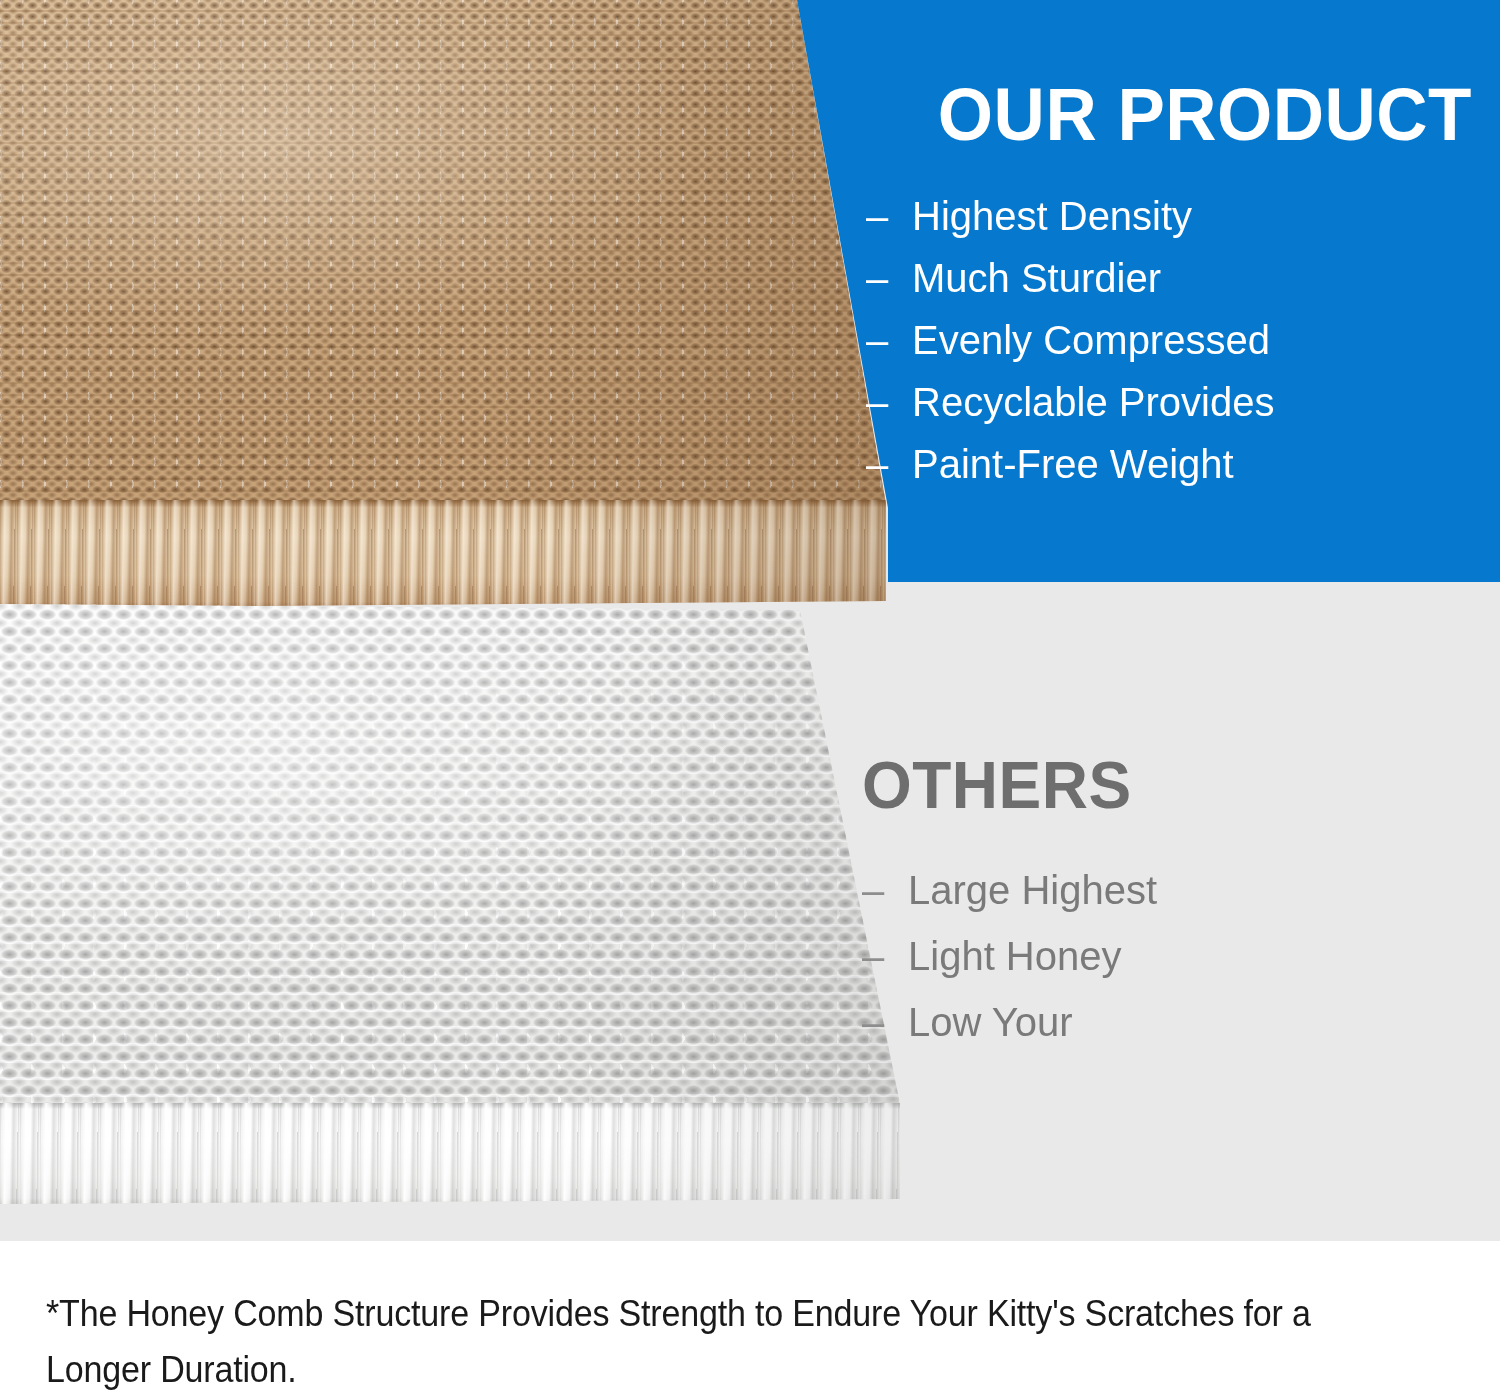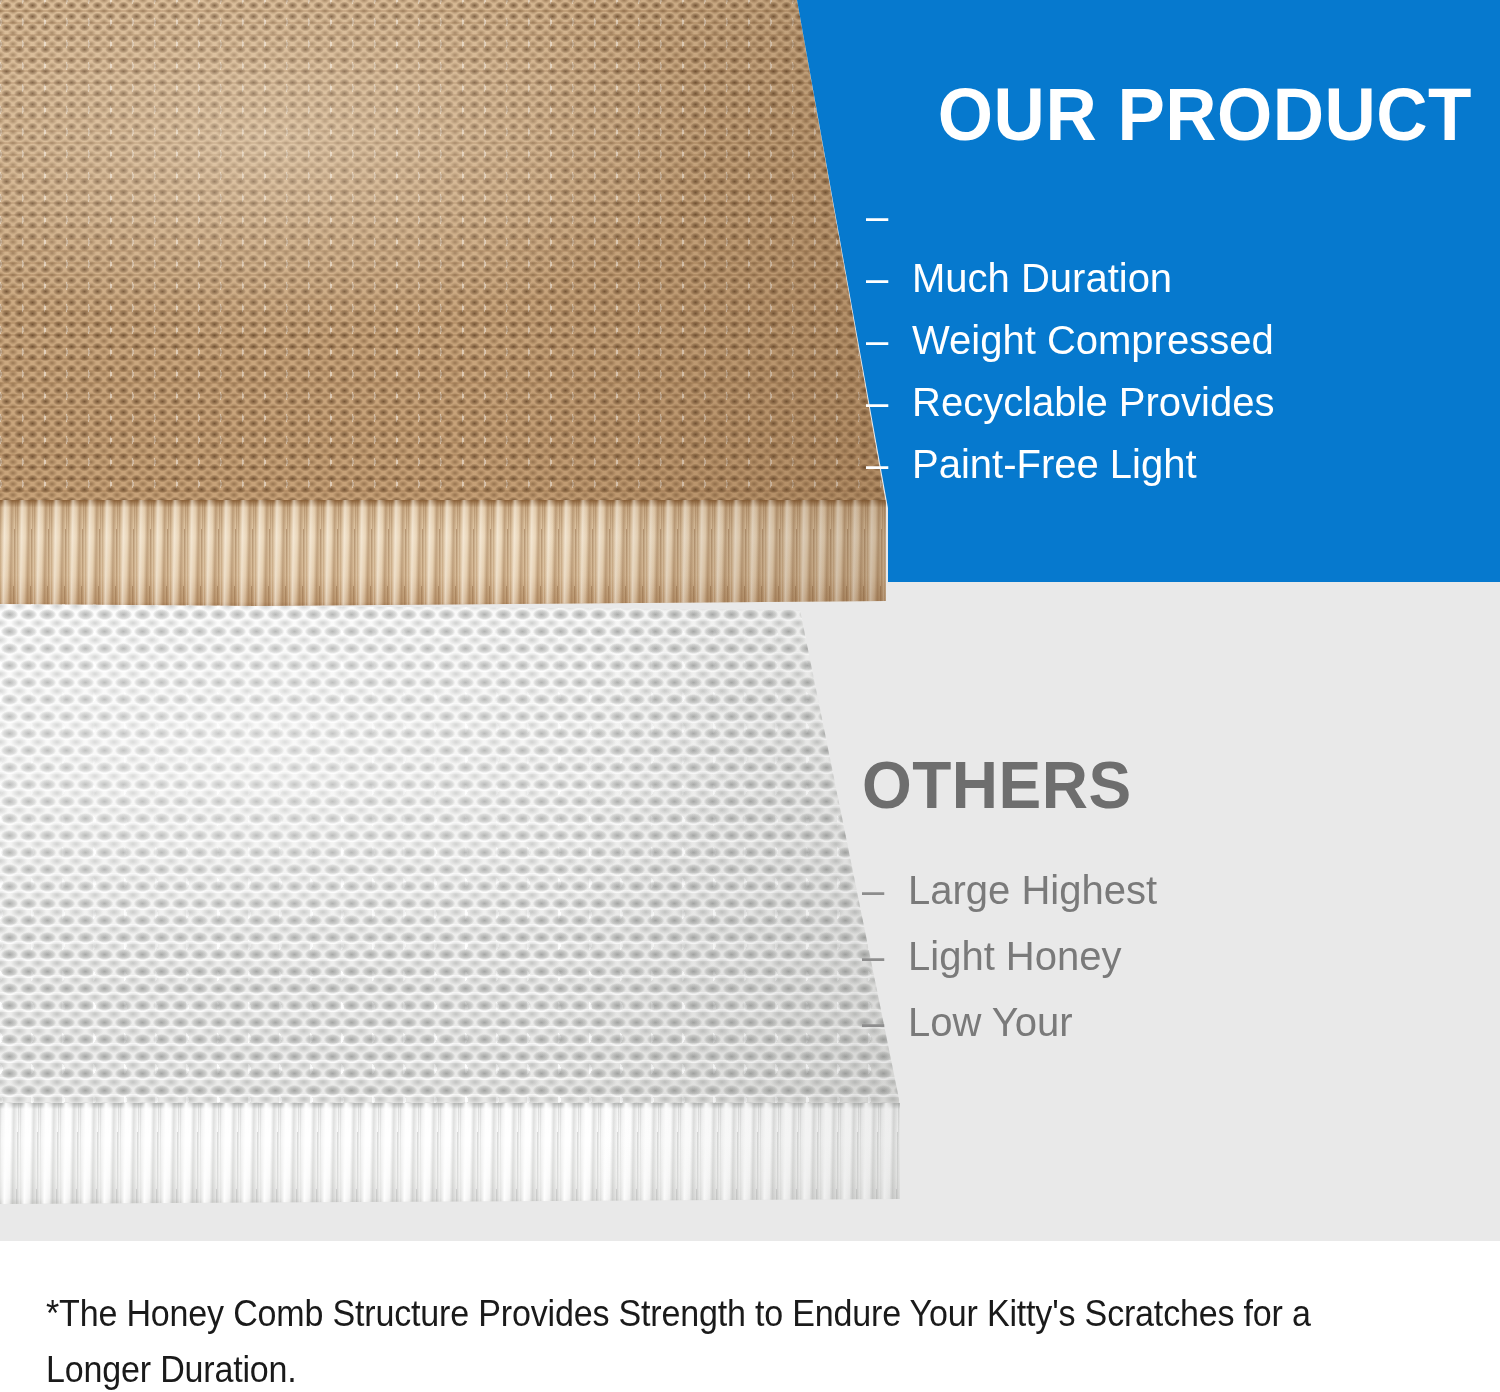--- a/index.html
+++ b/index.html
@@ -215,36 +215,37 @@
     <div class="white-edge"></div>
   </div>
 
   <div class="blue-panel"></div>
 
   <div class="product-block">
     <h1 class="product-title">OUR PRODUCT</h1>
     <ul class="product-list">
       <li>
         <span class="dash">–</span>
-      </li>
-      <li>
-        <span class="dash">–</span>
-        <span>Much Duration</span>
-      </li>
-      <li>
-        <span class="dash">–</span>
-        <span>Weight Compressed</span>
+        <span>Highest Density</span>
+      </li>
+      <li>
+        <span class="dash">–</span>
+        <span>Much Sturdier</span>
+      </li>
+      <li>
+        <span class="dash">–</span>
+        <span>Evenly Compressed</span>
       </li>
       <li>
         <span class="dash">–</span>
         <span>Recyclable Provides</span>
       </li>
       <li>
         <span class="dash">–</span>
-        <span>Paint-Free Light</span>
+        <span>Paint-Free Weight</span>
       </li>
     </ul>
   </div>
 
   <div class="others-block">
     <h2 class="others-title">OTHERS</h2>
     <ul class="others-list">
       <li>
         <span class="dash">–</span>
         <span>Large Highest</span>

